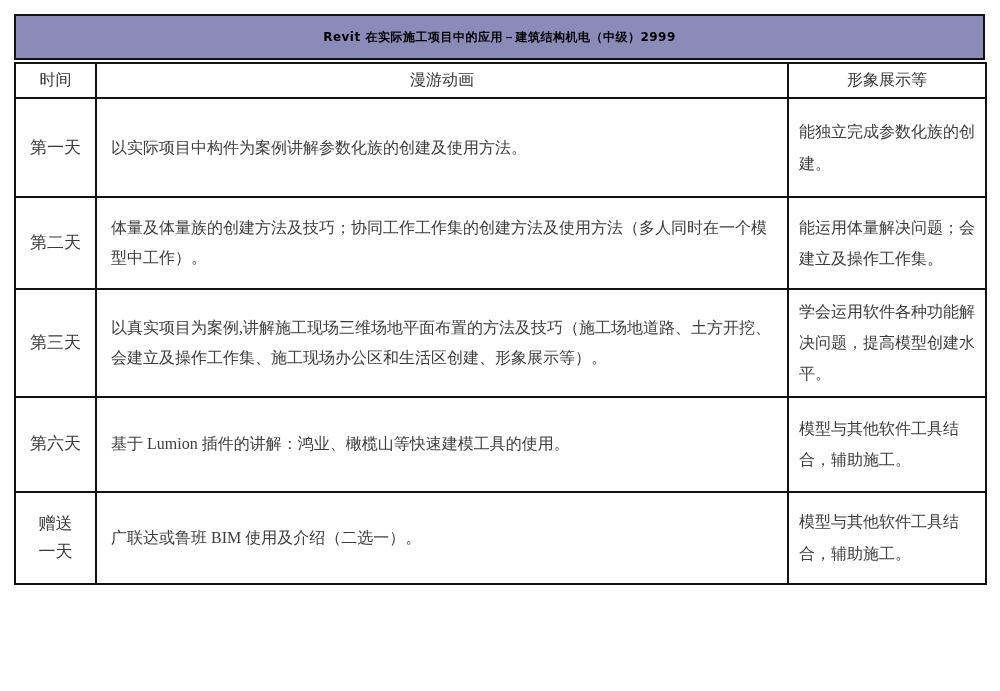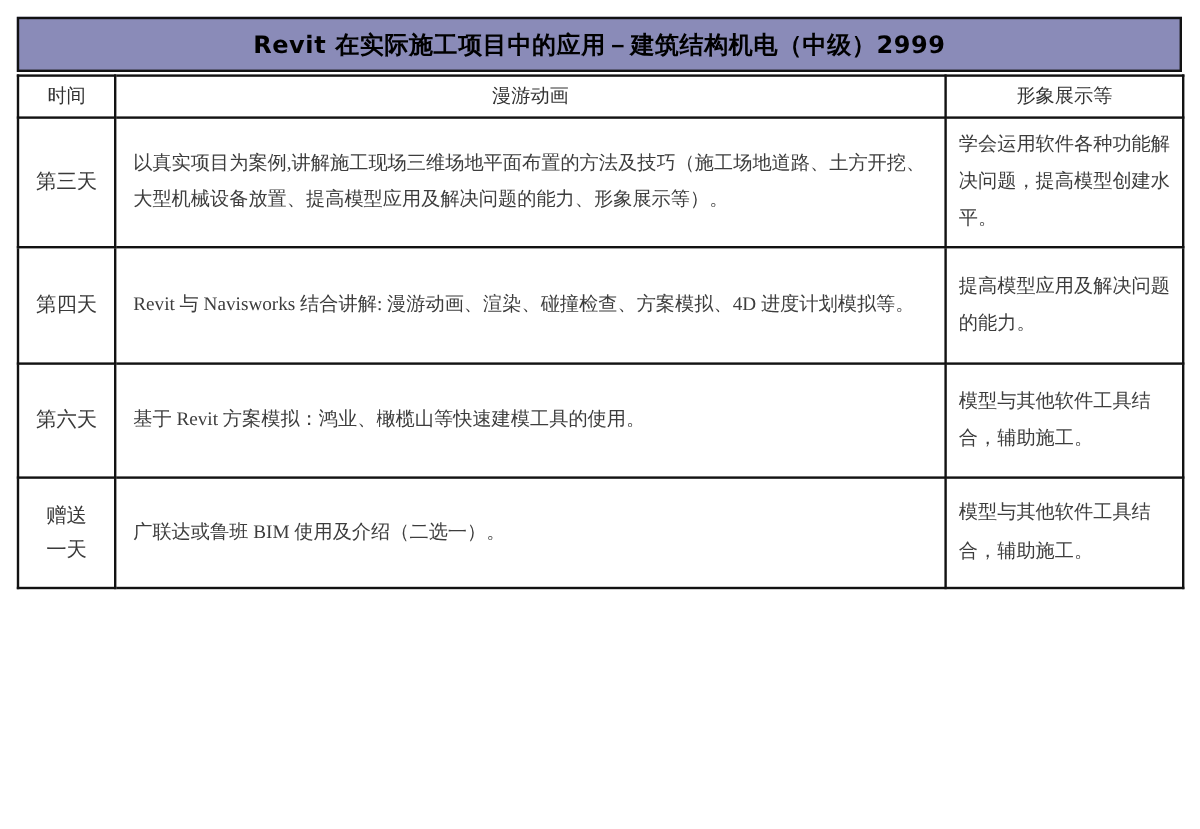--- a/index.html
+++ b/index.html
@@ -20,21 +20,21 @@
   .title-bar {
     box-sizing: border-box;
     height: 46px;
     border: 2px solid #121212;
     background: #8a8bb8;
     display: flex;
     align-items: center;
     justify-content: center;
     font-family: "DejaVu Sans", "Liberation Sans", sans-serif;
     font-weight: bold;
-    font-size: 20px;
+    font-size: 12px;
     color: #000000;
     letter-spacing: 0.5px;
   }
   table.schedule {
     border-collapse: collapse;
     table-layout: fixed;
     width: 100%;
     margin-top: 2px;
   }
   table.schedule th,
@@ -93,33 +93,38 @@
       <col style="width:198px">
     </colgroup>
     <thead>
       <tr>
         <th>时间</th>
         <th>漫游动画</th>
         <th>形象展示等</th>
       </tr>
     </thead>
     <tbody>
+      <tr class="r1">
+        <td class="day">第一天</td>
+        <td class="content">以实际项目中构件为案例讲解参数化族的创建及使用方法。</td>
+        <td class="result">能独立完成参数化族的创建。</td>
+      </tr>
+      <tr class="r2">
+        <td class="day">第二天</td>
+        <td class="content">体量及体量族的创建方法及技巧；协同工作工作集的创建方法及使用方法（多人同时在一个模型中工作）。</td>
+        <td class="result">能运用体量解决问题；会建立及操作工作集。</td>
+      </tr>
       <tr class="r3">
         <td class="day">第三天</td>
-        <td class="content">以真实项目为案例,讲解施工现场三维场地平面布置的方法及技巧（施工场地道路、土方开挖、大型机械设备放置、提高模型应用及解决问题的能力、形象展示等）。</td>
+        <td class="content">以真实项目为案例,讲解施工现场三维场地平面布置的方法及技巧（施工场地道路、土方开挖、会建立及操作工作集、施工现场办公区和生活区创建、形象展示等）。</td>
         <td class="result">学会运用软件各种功能解决问题，提高模型创建水平。</td>
-      </tr>
-      <tr class="r4">
-        <td class="day">第四天</td>
-        <td class="content">Revit 与 Navisworks 结合讲解: 漫游动画、渲染、碰撞检查、方案模拟、4D 进度计划模拟等。</td>
-        <td class="result">提高模型应用及解决问题的能力。</td>
       </tr>
       <tr class="r6">
         <td class="day">第六天</td>
-        <td class="content">基于 Revit 方案模拟：鸿业、橄榄山等快速建模工具的使用。</td>
+        <td class="content">基于 Lumion 插件的讲解：鸿业、橄榄山等快速建模工具的使用。</td>
         <td class="result">模型与其他软件工具结合，辅助施工。</td>
       </tr>
       <tr class="r7">
         <td class="day">赠送
 一天</td>
         <td class="content">广联达或鲁班 BIM 使用及介绍（二选一）。</td>
         <td class="result">模型与其他软件工具结合，辅助施工。</td>
       </tr>
     </tbody>
   </table>

